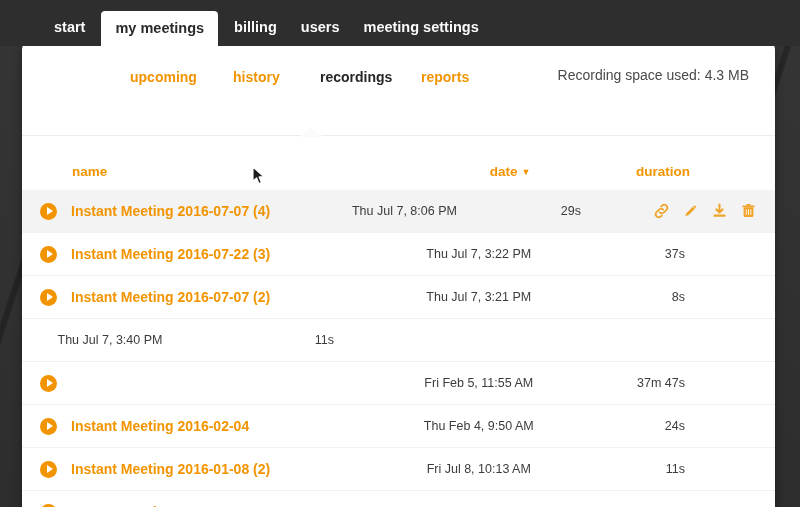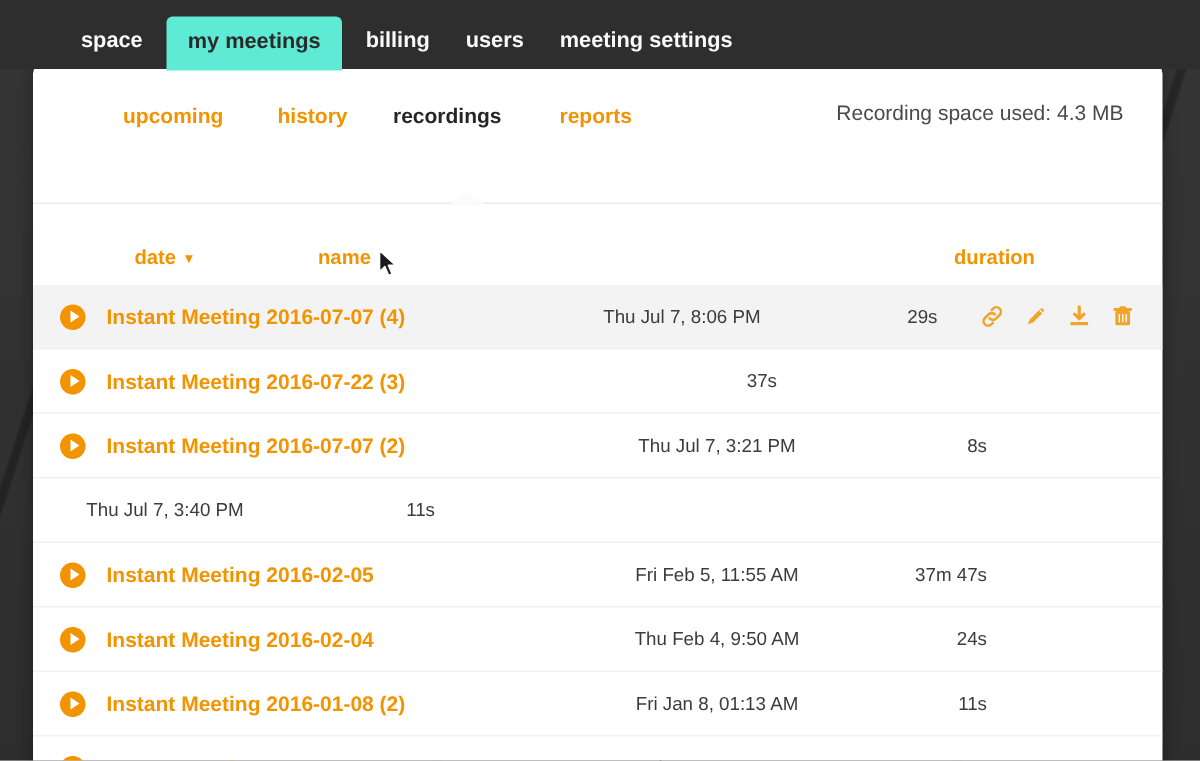--- a/index.html
+++ b/index.html
@@ -49,21 +49,21 @@
   .nav-tab {
     font-size: 14.5px;
     font-weight: bold;
     color: #fafafa;
     padding: 0 12px 12px 12px;
     line-height: 1;
     white-space: nowrap;
     cursor: pointer;
   }
   .nav-tab.active {
-    background: #5eead4;
+    background: #ffffff;
     color: #2b2a2b;
     border-radius: 4px 4px 0 0;
     padding: 10px 14px 12px 14px;
     margin: 0 4px;
     position: relative;
     top: 1px;
   }
 
   .panel {
     position: absolute;
@@ -77,34 +77,35 @@
     z-index: 3;
     overflow: hidden;
   }
 
   .subnav {
     position: relative;
     height: 46px;
     display: flex;
     align-items: center;
     padding: 12px 16px 0 0;
+    margin-left: 48px;
   }
   .subnav-tab {
     font-size: 14px;
     font-weight: bold;
     color: #f29400;
     white-space: nowrap;
     cursor: pointer;
   }
   .subnav-tab.active {
     color: #262626;
   }
   .subnav-tab:nth-child(1) { position: absolute; left: 60px; }
   .subnav-tab:nth-child(2) { position: absolute; left: 163px; }
-  .subnav-tab:nth-child(3) { position: absolute; left: 240px; }
+  .subnav-tab:nth-child(3) { position: absolute; left: 250px; }
   .subnav-tab:nth-child(4) { position: absolute; left: 351px; }
 
   .space-used {
     position: absolute;
     right: 26px;
     top: 25px;
     font-size: 14px;
     color: #4a4a4a;
     white-space: nowrap;
   }
@@ -165,20 +166,21 @@
     top: -1px;
   }
 
   .row {
     display: flex;
     align-items: center;
     height: 42px;
     padding: 0 18px;
     border-bottom: 1px solid #f1f1f1;
     position: relative;
+    gap: 44px;
   }
   .row:first-child { border-top: 1px solid #f1f1f1; }
   .row.selected { background: #f3f3f3; }
 
   .cell-name {
     width: 368px;
     display: flex;
     align-items: center;
   }
   .play-icon {
@@ -246,21 +248,21 @@
     pointer-events: none;
   }
 </style>
 </head>
 <body>
 
 <div class="backdrop"></div>
 
 <div class="topnav">
   <div class="topnav-inner">
-    <div class="nav-tab">space</div>
+    <div class="nav-tab">start</div>
     <div class="nav-tab active">my meetings</div>
     <div class="nav-tab">billing</div>
     <div class="nav-tab">users</div>
     <div class="nav-tab">meeting settings</div>
   </div>
 </div>
 
 <div class="panel">
 
   <div class="subnav">
@@ -269,22 +271,22 @@
     <div class="subnav-tab active">recordings</div>
     <div class="subnav-tab">reports</div>
     <div class="space-used">Recording space used: 4.3 MB</div>
   </div>
   <div class="subnav-rule"></div>
   <div class="notch"></div>
 
   <div class="table">
 
     <div class="thead">
+      <div class="th th-name">name</div>
       <div class="th th-date"><span>date</span><span class="caret">▼</span></div>
-      <div class="th th-name">name</div>
       <div class="th th-dur">duration</div>
       <div class="th-spacer"></div>
     </div>
 
     <div class="row selected">
       <div class="cell-name">
         <span class="play-icon"></span>
         <span class="rec-name">Instant Meeting 2016-07-07 (4)</span>
       </div>
       <div class="cell-date">Thu Jul 7, 8:06 PM</div>
@@ -321,20 +323,21 @@
             </svg>
         </span>
       </div>
     </div>
 
     <div class="row">
       <div class="cell-name">
         <span class="play-icon"></span>
         <span class="rec-name">Instant Meeting 2016-07-22 (3)</span>
       </div>
+      <div class="cell-date">Thu Jul 7, 3:22 PM</div>
       <div class="cell-dur">37s</div>
       <div class="cell-actions"></div>
     </div>
 
     <div class="row">
       <div class="cell-name">
         <span class="play-icon"></span>
         <span class="rec-name">Instant Meeting 2016-07-07 (2)</span>
       </div>
       <div class="cell-date">Thu Jul 7, 3:21 PM</div>
@@ -344,21 +347,20 @@
 
     <div class="row">
       <div class="cell-date">Thu Jul 7, 3:40 PM</div>
       <div class="cell-dur">11s</div>
       <div class="cell-actions"></div>
     </div>
 
     <div class="row">
       <div class="cell-name">
         <span class="play-icon"></span>
-        <span class="rec-name">Instant Meeting 2016-02-05</span>
       </div>
       <div class="cell-date">Fri Feb 5, 11:55 AM</div>
       <div class="cell-dur">37m 47s</div>
       <div class="cell-actions"></div>
     </div>
 
     <div class="row">
       <div class="cell-name">
         <span class="play-icon"></span>
         <span class="rec-name">Instant Meeting 2016-02-04</span>
@@ -366,21 +368,21 @@
       <div class="cell-date">Thu Feb 4, 9:50 AM</div>
       <div class="cell-dur">24s</div>
       <div class="cell-actions"></div>
     </div>
 
     <div class="row">
       <div class="cell-name">
         <span class="play-icon"></span>
         <span class="rec-name">Instant Meeting 2016-01-08 (2)</span>
       </div>
-      <div class="cell-date">Fri Jan 8, 01:13 AM</div>
+      <div class="cell-date">Fri Jul 8, 10:13 AM</div>
       <div class="cell-dur">11s</div>
       <div class="cell-actions"></div>
     </div>
 
     <div class="row">
       <div class="cell-name">
         <span class="play-icon"></span>
         <span class="rec-name">Instant Meeting 2016-01-08</span>
       </div>
       <div class="cell-date">Fri Jan 8, 9:44 AM</div>

